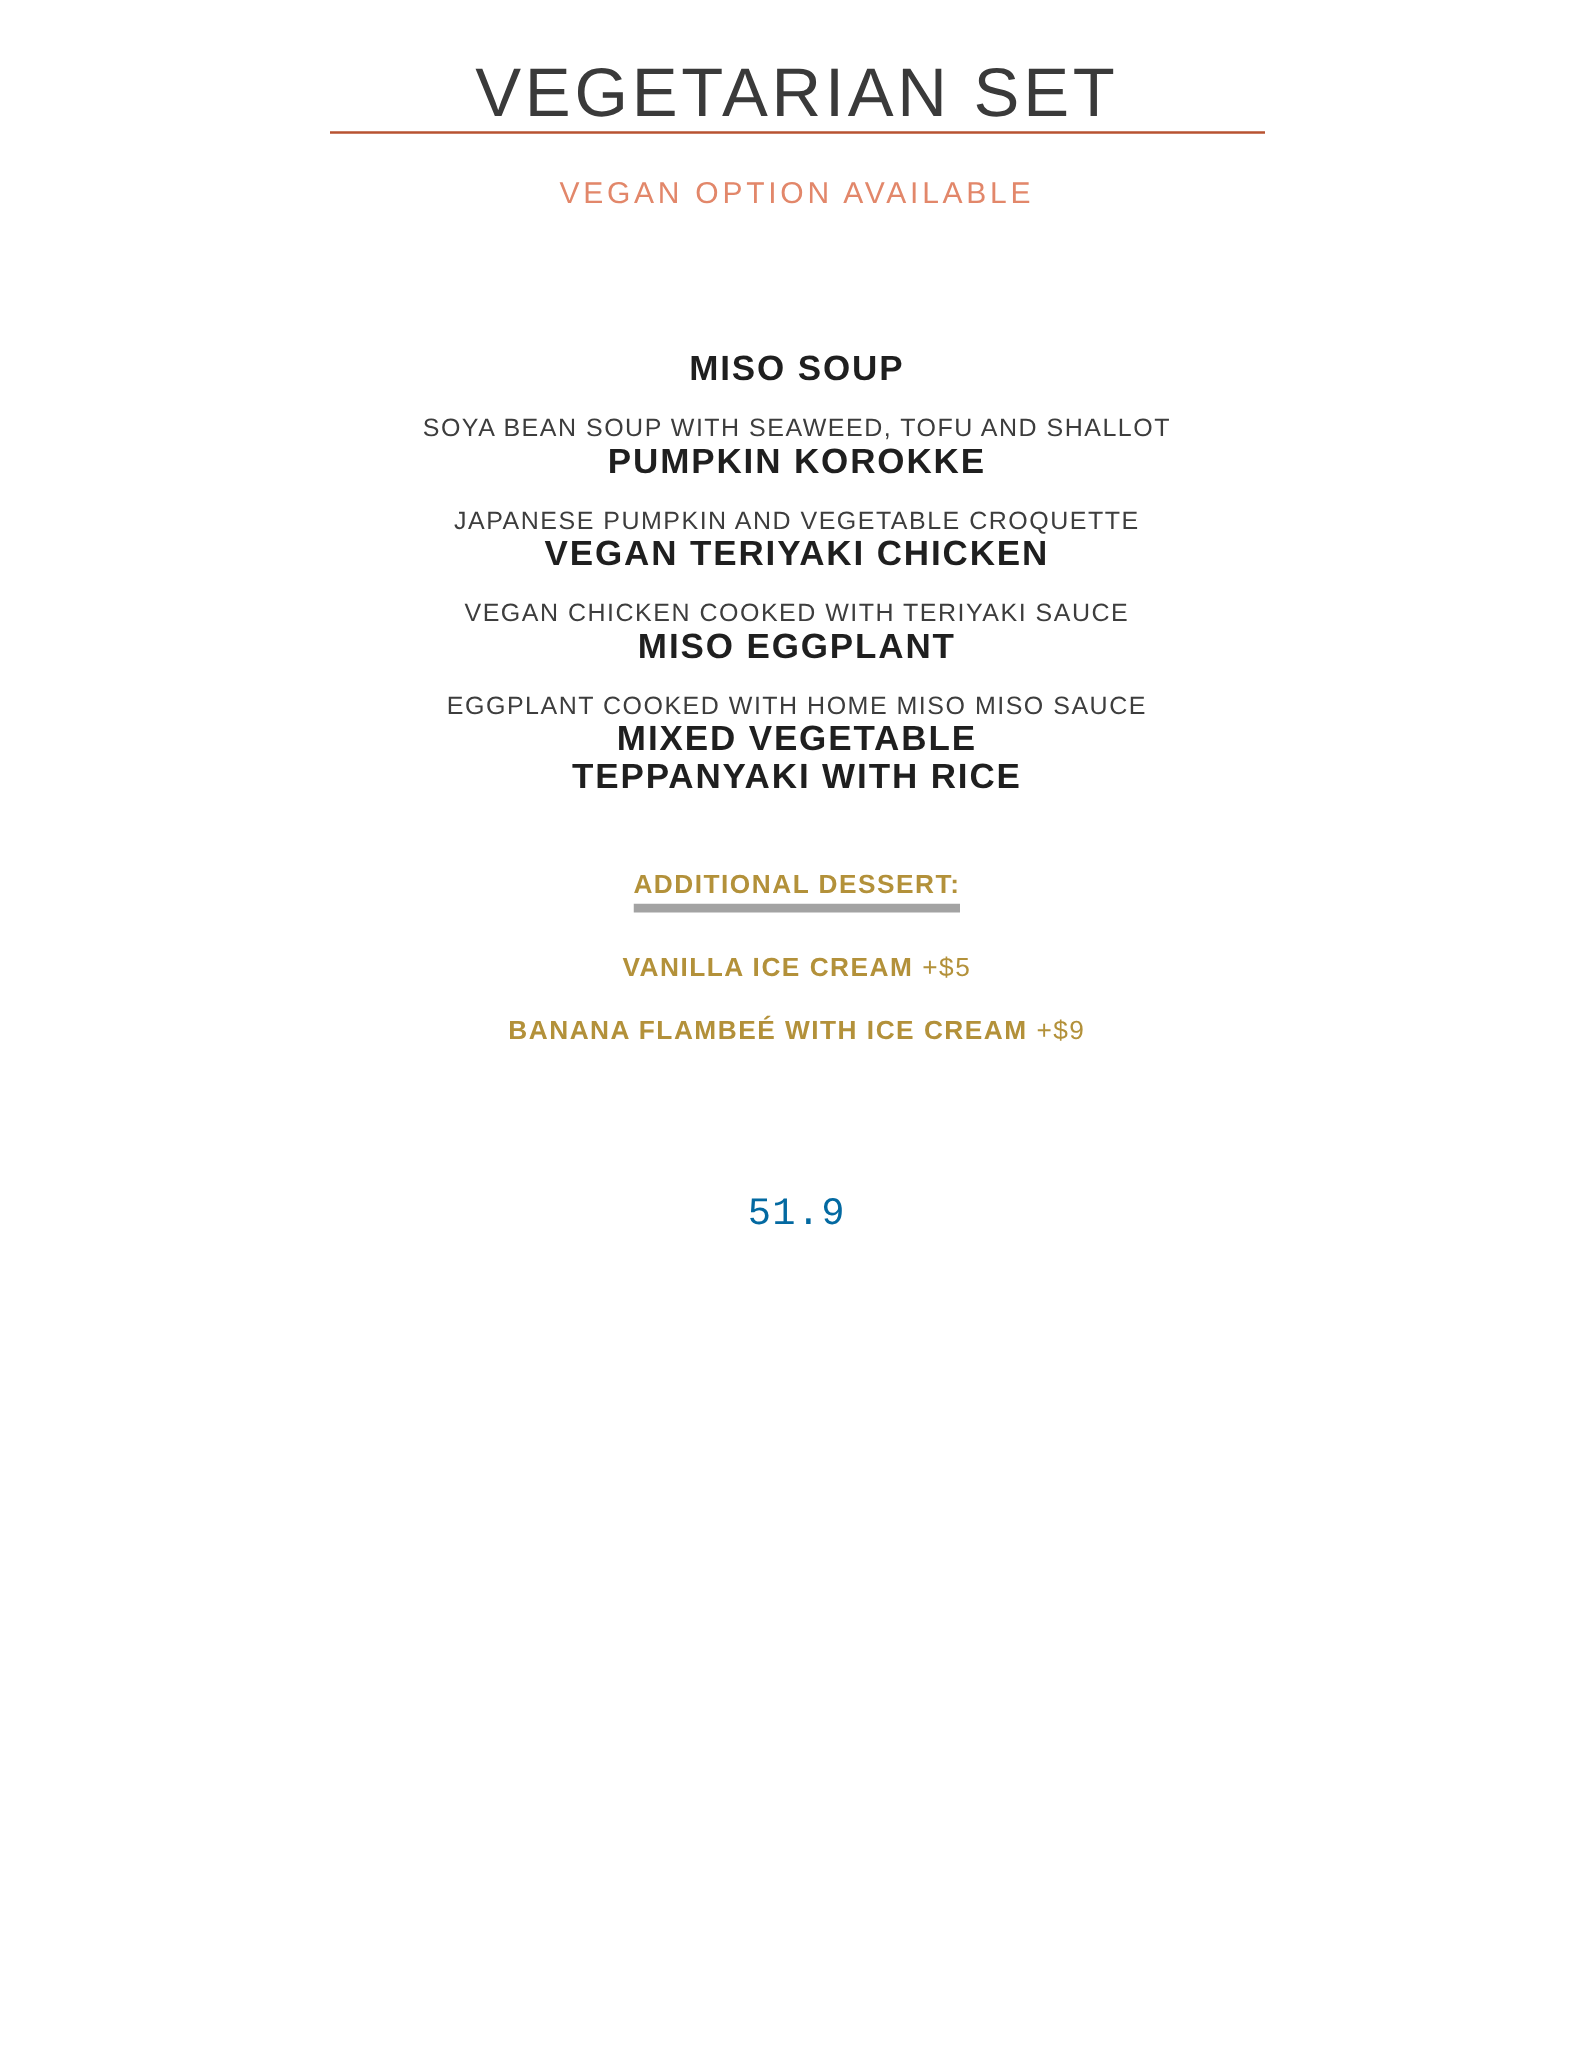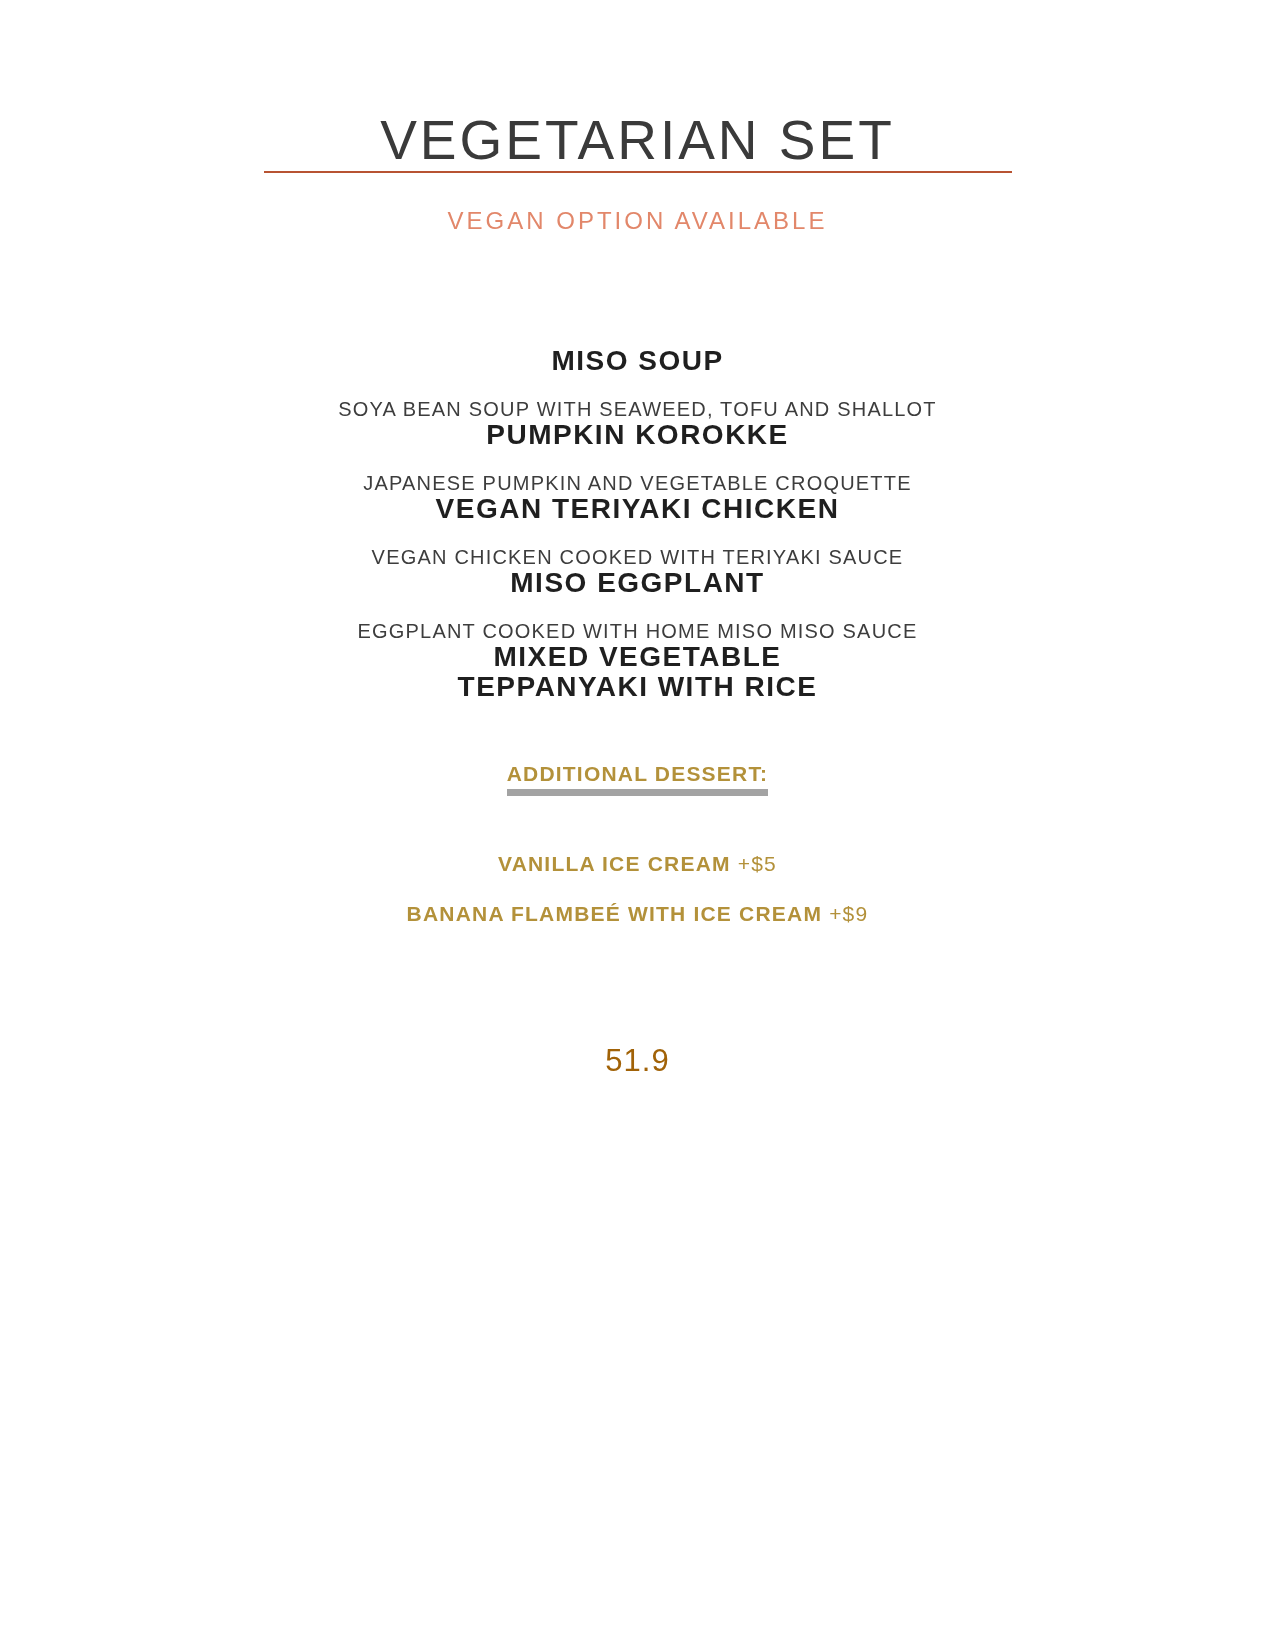--- a/index.html
+++ b/index.html
@@ -12,21 +12,21 @@
     width: 1275px;
     height: 1650px;
     margin: 0 auto;
     background: #ffffff;
     font-family: "Liberation Sans", sans-serif;
     text-align: center;
     overflow: hidden;
   }
   
   .header {
-    padding-top: 112px;
+    padding-top: 46px;
   }
   .menu-title {
     margin: 0;
     font-size: 55px;
     font-weight: 300;
     letter-spacing: 3px;
     line-height: 56px;
     color: #3a3a3a;
   }
   .title-rule {
@@ -82,39 +82,40 @@
     padding-bottom: 4px;
   }
   .dessert-line {
     margin: 0;
     font-size: 21px;
     line-height: 23px;
     letter-spacing: 1.2px;
     color: #b3913a;
   }
   .dessert-line.first {
-    margin-top: 56px;
+    margin-top: 33px;
   }
   .dessert-line + .dessert-line {
     margin-top: 27px;
   }
   .dessert-label {
     font-weight: bold;
   }
   .dessert-price {
     font-weight: normal;
   }
   
   .set-price {
     margin: 119px 0 0 0;
     font-size: 31px;
     font-weight: normal;
     letter-spacing: 1px;
     line-height: 33px;
-    color: #a16207;
+    color: #0369a1;
+    font-family: Liberation Mono, monospace;
   }
 </style>
 </head>
 <body>
 
 <div class="page">
 
   <div class="header">
     <h1 class="menu-title">VEGETARIAN SET</h1>
     <hr class="title-rule">

